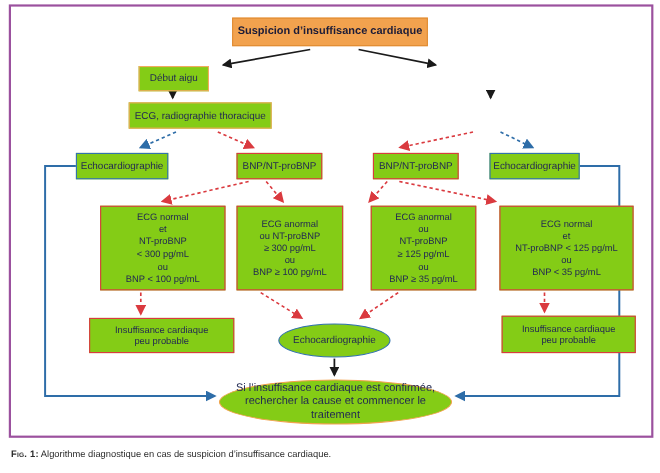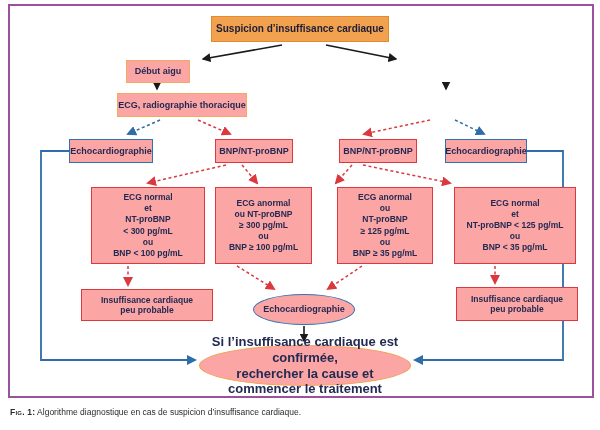--- a/index.html
+++ b/index.html
@@ -6,36 +6,36 @@
   #canvas{
     position:relative;width:600px;height:430px;background:#ffffff;
     font-family:"Liberation Sans",sans-serif;overflow:hidden;padding-left:12px;
   }
   #frame{
     position:absolute;left:8px;top:4px;width:582px;height:390px;
     border:2px solid #9b519e;background:transparent;
   }
   #arrows{position:absolute;left:0;top:0;z-index:1;pointer-events:none;}
   .node{
-    position:absolute;z-index:2;background:#fca5a5;box-sizing:border-box;
+    position:absolute;z-index:2;background:#84cc16;box-sizing:border-box;
     display:flex;align-items:center;justify-content:center;text-align:center;
-    color:#232a52;font-weight:700;line-height:1.22;
+    color:#232a52;font-weight:400;line-height:1.22;
   }
   .fillbox{
     background:#f2a24e;border:1px solid #e08c32;color:#1c1c38;
     font-size:10px;font-weight:700;
   }
   .obox{border:1.5px solid #f2aa5e;font-size:9px;}
   .bbox{border:1.5px solid #3272b0;font-size:9px;}
   .rbox{border:1.5px solid #da3a3f;font-size:9px;margin-left:20px;}
   .crit{font-size:8.5px;white-space:pre-line;line-height:1.3;}
   .two-line{font-size:8.5px;white-space:pre-line;}
   .ellipse{border-radius:50%;}
   .ellipse-mid{border:1.8px solid #3272b0;font-size:9px;}
-  .ellipse-final{border:1.5px solid #f2a24e;font-size:13px;white-space:pre-line;}
+  .ellipse-final{border:1.5px solid #f2a24e;font-size:10px;white-space:pre-line;}
   #caption{
     position:absolute;left:10px;top:407px;z-index:2;font-size:8.5px;color:#2b2b2b;
   }
   #caption .cap-label{font-weight:700;font-variant:small-caps;letter-spacing:.2px;}
 </style>
 </head>
 <body>
 
 <div id="canvas">
 

